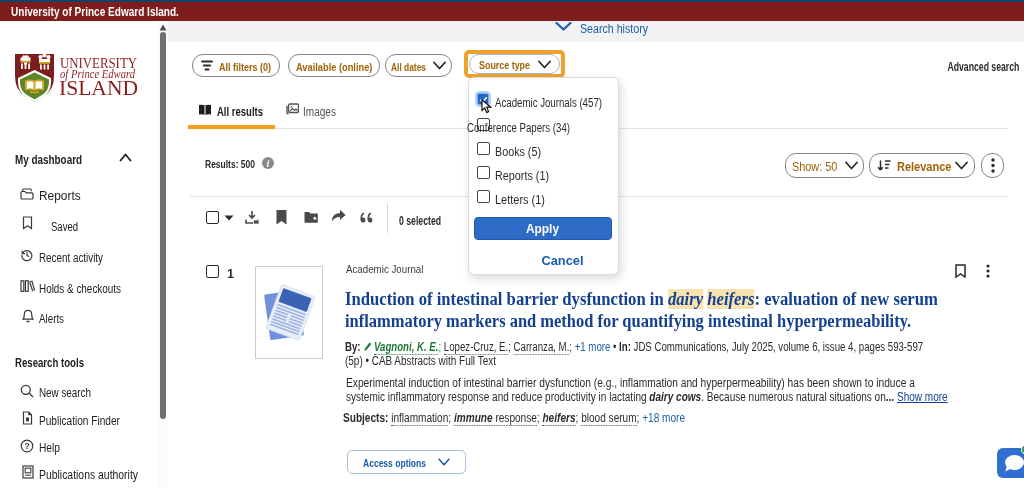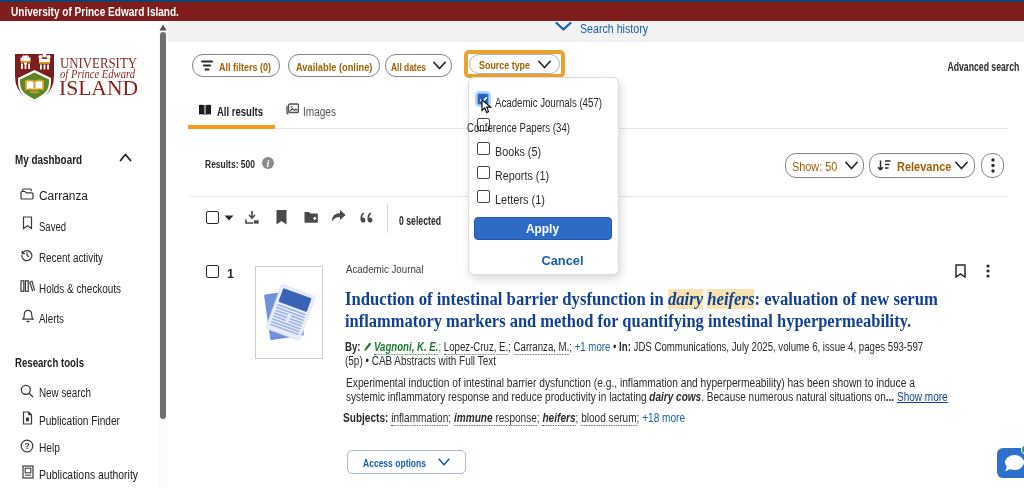--- a/index.html
+++ b/index.html
@@ -72,26 +72,26 @@
 <svg class="abs" style="left:119px;top:153px;" width="13" height="9" viewBox="0 0 13 9">
     <path d="M1.5 7.5 L6.5 1.5 L11.5 7.5" fill="none" stroke="#222" stroke-width="1.8" stroke-linecap="round" stroke-linejoin="round"></path>
   </svg>
 
 <svg class="abs" style="left:20px;top:188px;" width="14" height="12" viewBox="0 0 14 12">
     <g fill="none" stroke="#3a3a3a" stroke-width="1.2">
       <path d="M2.8 3.2 V1.8 Q2.8 1 3.6 1 H10.4 Q11.2 1 11.2 1.8 V3.2"></path>
       <path d="M1 4.5 Q1 3.5 2 3.5 H5 L6.3 4.8 H12 Q13 4.8 13 5.8 V10 Q13 11 12 11 H2 Q1 11 1 10 Z"></path>
     </g>
   </svg>
-<div class="abs" style="left:39px;top:186px;"><span class="t" id="sb1" style="font-size:12px;color:#222;">Carranza</span></div>
+<div class="abs" style="left:39px;top:186px;"><span class="t" id="sb1" style="font-size:12px;color:#222;">Reports</span></div>
 
 <svg class="abs" style="left:22px;top:216px;" width="11" height="14" viewBox="0 0 11 14">
     <path d="M1.5 1 H9.5 V12.5 L5.5 9.7 L1.5 12.5 Z" fill="none" stroke="#3a3a3a" stroke-width="1.2"></path>
   </svg>
-<div class="abs" style="left:39px;top:217px;"><span class="t" id="sb2" style="font-size:12px;color:#222;">Saved</span></div>
+<div class="abs" style="left:51px;top:217px;"><span class="t" id="sb2" style="font-size:12px;color:#222;">Saved</span></div>
 
 <svg class="abs" style="left:20px;top:248px;" width="14" height="14" viewBox="0 0 14 14">
     <path d="M2.2 2.8 V5.6 H5 M2.4 5.4 A5 5 0 1 1 1.9 7" fill="none" stroke="#3a3a3a" stroke-width="1.2"></path>
     <path d="M7 4.2 V7.4 L9.1 8.8" fill="none" stroke="#3a3a3a" stroke-width="1.2"></path>
   </svg>
 <div class="abs" style="left:39px;top:248px;"><span class="t" id="sb3" style="font-size:12px;color:#222;">Recent activity</span></div>
 
 <svg class="abs" style="left:20px;top:279px;" width="15" height="14" viewBox="0 0 15 14">
     <g fill="none" stroke="#3a3a3a" stroke-width="1.2">
       <rect x="1" y="1.8" width="2.8" height="10.5"></rect>

